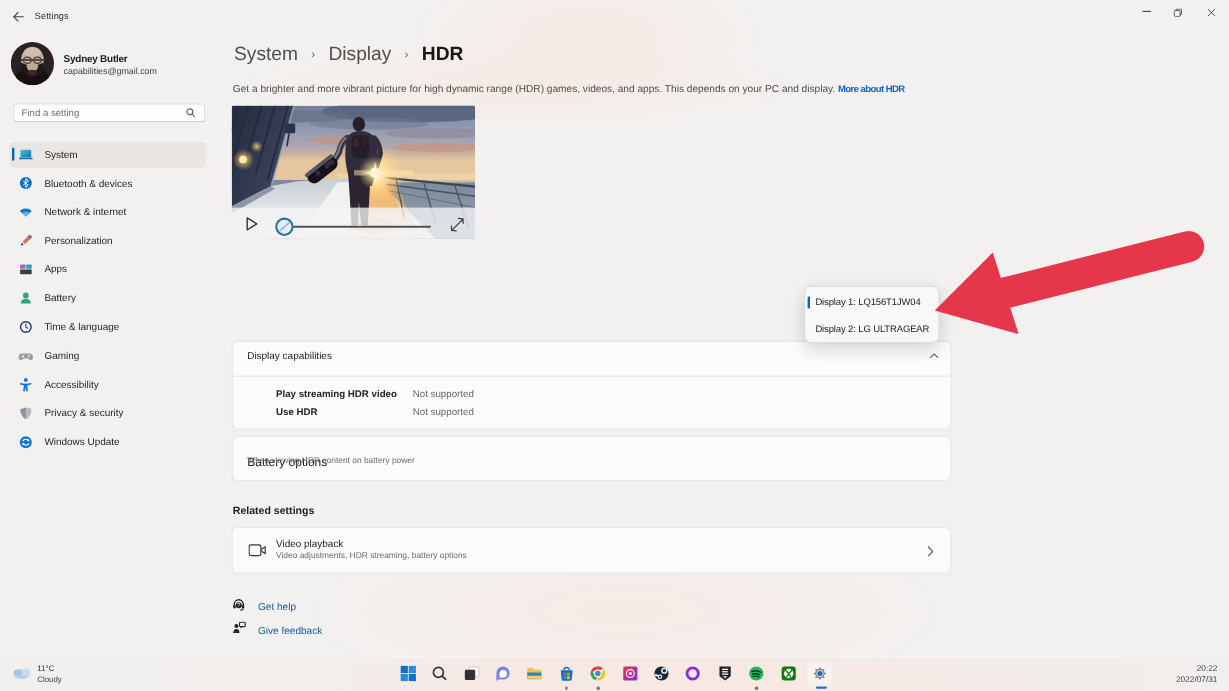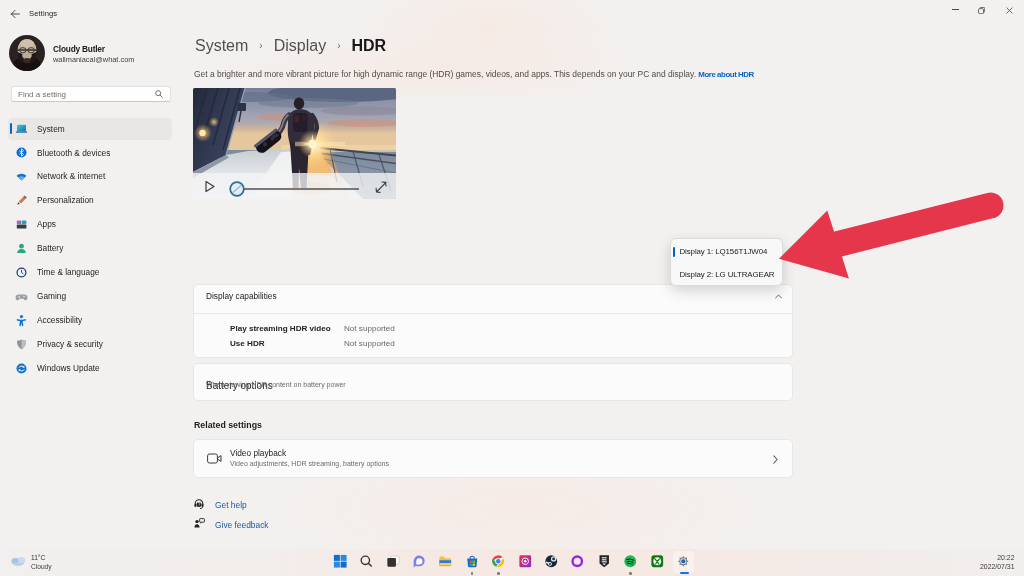--- a/index.html
+++ b/index.html
@@ -97,22 +97,22 @@
       <ellipse cx="18" cy="15" rx="9.5" ry="11" fill="#c3b2a0"></ellipse>
       <ellipse cx="18" cy="8.5" rx="7" ry="4" fill="#cfc0ae"></ellipse>
       <path d="M8.5 17 q9.5 5 19 0 l-1.5 9 q-8 6-16 0 z" fill="#221817"></path>
       <ellipse cx="18" cy="20.5" rx="4.8" ry="4" fill="#bcab99"></ellipse>
       <ellipse cx="18" cy="25.5" rx="3.6" ry="2.4" fill="#3a2b27"></ellipse>
       <path d="M8 15 h20" stroke="#352c28" stroke-width="1.3" fill="none"></path>
       <ellipse cx="13.8" cy="15.2" rx="3.3" ry="2.6" fill="none" stroke="#453b34" stroke-width="1"></ellipse>
       <ellipse cx="22.2" cy="15.2" rx="3.3" ry="2.6" fill="none" stroke="#453b34" stroke-width="1"></ellipse>
     </svg>
   </div>
-  <div id="profName" class="abs">Cloudy Butler</div>
-  <div id="profMail" class="abs">wallmaniacal@what.com</div>
+  <div id="profName" class="abs">Sydney Butler</div>
+  <div id="profMail" class="abs">capabilities@gmail.com</div>
 
   <div id="searchBox" class="abs"></div>
   <div id="searchText" class="abs">Find a setting</div>
   <svg class="abs" style="left:155px; top:90px;" width="8" height="8" viewBox="0 0 8 8">
       <circle cx="3.2" cy="3.2" r="2.5" fill="none" stroke="#636160" stroke-width="0.9"></circle>
       <path d="M5.2 5.2 L7.3 7.3" stroke="#636160" stroke-width="0.9" stroke-linecap="round"></path>
     </svg>
 
   <div id="navzone" class="abs" style="left:0; top:0;">
       <div class="nav abs sel" style="top:117.80000000000001px;"></div>

